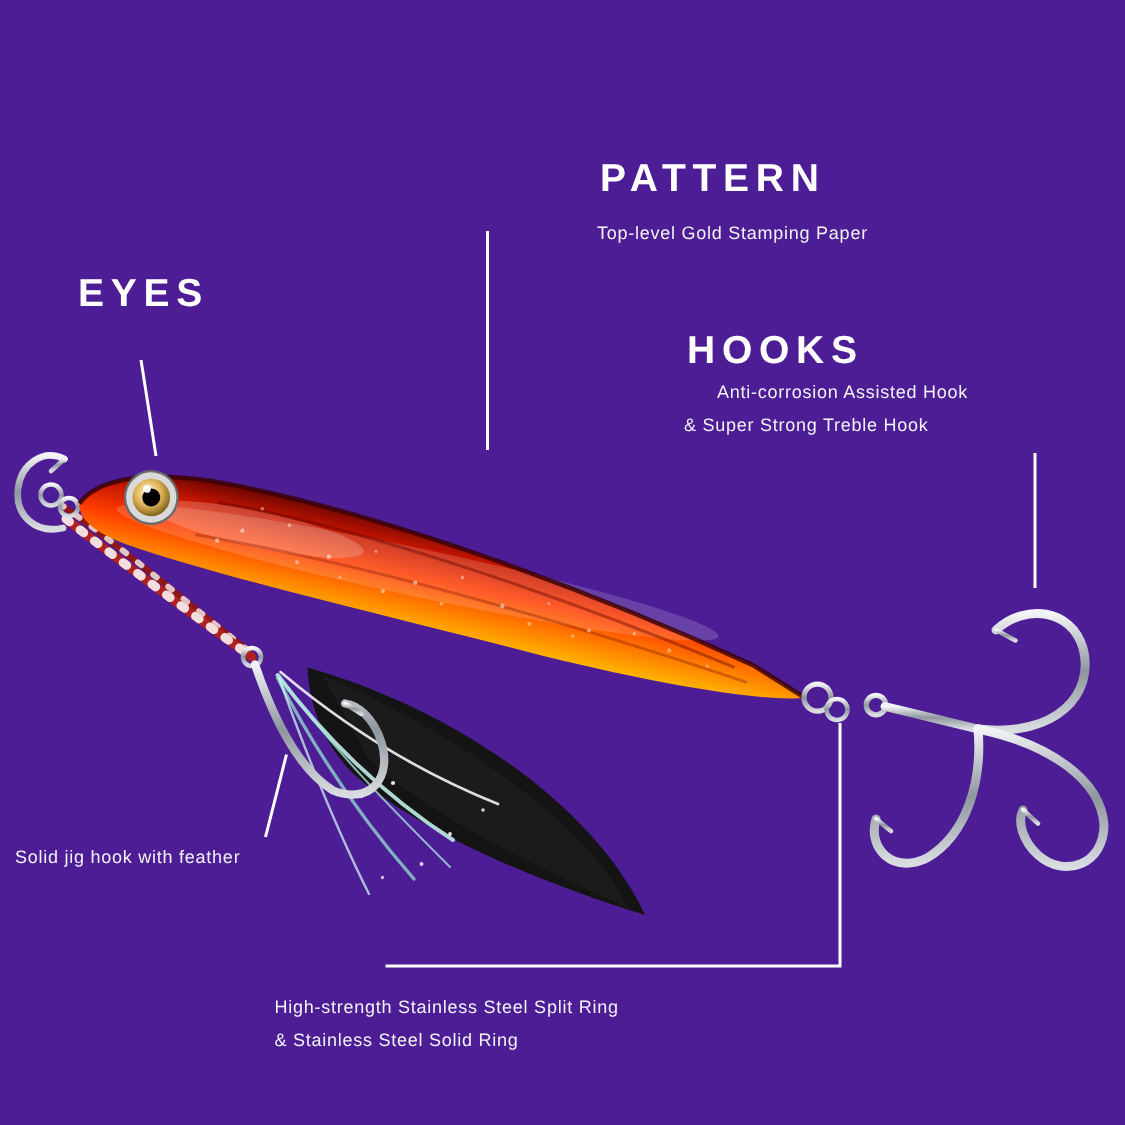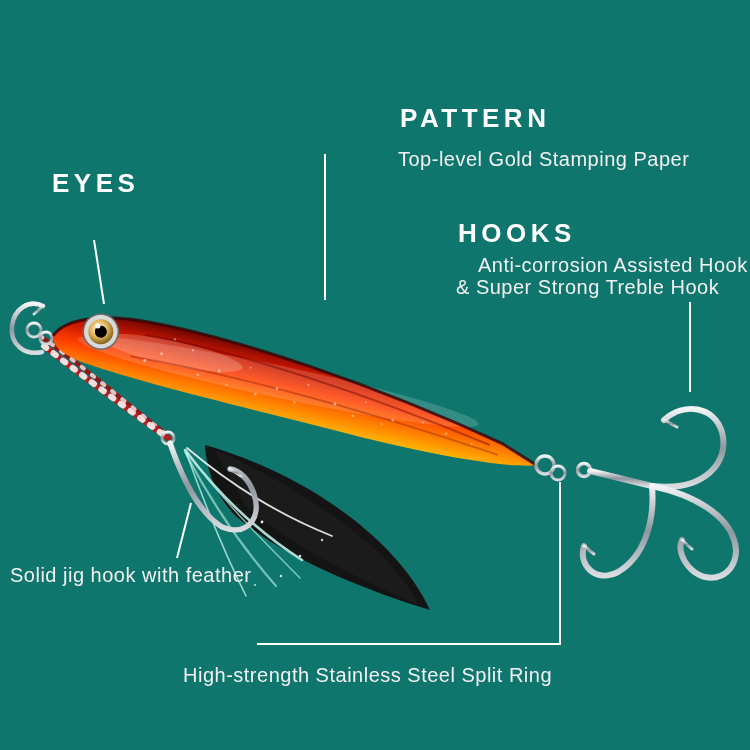--- a/index.html
+++ b/index.html
@@ -4,49 +4,49 @@
 <style>
   html, body {
     margin: 0;
     padding: 0;
     background: #000;
   }
   .stage {
     position: relative;
     width: 750px;
     height: 750px;
-    background: #0f766e;
+    background: #4c1d95;
     overflow: hidden;
     font-family: "Liberation Sans", sans-serif;
   }
   .art {
     position: absolute;
     left: 0;
     top: 0;
   }
   .label {
     position: absolute;
     color: #ffffff;
     white-space: nowrap;
   }
   .title {
     font-size: 26px;
     font-weight: 700;
     letter-spacing: 4.5px;
   }
   .desc {
-    font-size: 20px;
+    font-size: 12px;
     font-weight: 400;
     letter-spacing: 0.5px;
     color: #f2f2f2;
   }
   
   .pattern-title { left: 400px; top: 103px; }
   .pattern-desc  { left: 398px; top: 148px; }
-  .eyes-title    { left: 52px;  top: 168px; }
+  .eyes-title    { left: 52px;  top: 180px; }
   .eyes-desc     { left: 56px;  top: 214px; }
   .hooks-title   { left: 458px; top: 218px; text-align: right; }
   .hooks-desc1   { left: 478px; top: 254px; }
   .hooks-desc2   { left: 456px; top: 276px; }
   .fronthook-desc{ left: 10px;  top: 564px; }
   .rings-title   { left: 160px; top: 617px; }
   .rings-desc1   { left: 183px; top: 664px; }
   .rings-desc2   { left: 183px; top: 686px; }
 </style>
 </head>
@@ -190,14 +190,15 @@
 
   <div class="label title eyes-title">EYES</div>
 
   <div class="label title hooks-title">HOOKS</div>
   <div class="label desc hooks-desc1">Anti-corrosion Assisted Hook</div>
   <div class="label desc hooks-desc2">&amp; Super Strong Treble Hook</div>
 
   <div class="label desc fronthook-desc">Solid jig hook with feather</div>
 
   <div class="label desc rings-desc1">High-strength Stainless Steel Split Ring</div>
+  <div class="label desc rings-desc2">&amp; Stainless Steel Solid Ring</div>
 
 </div>
 
 </body></html>

